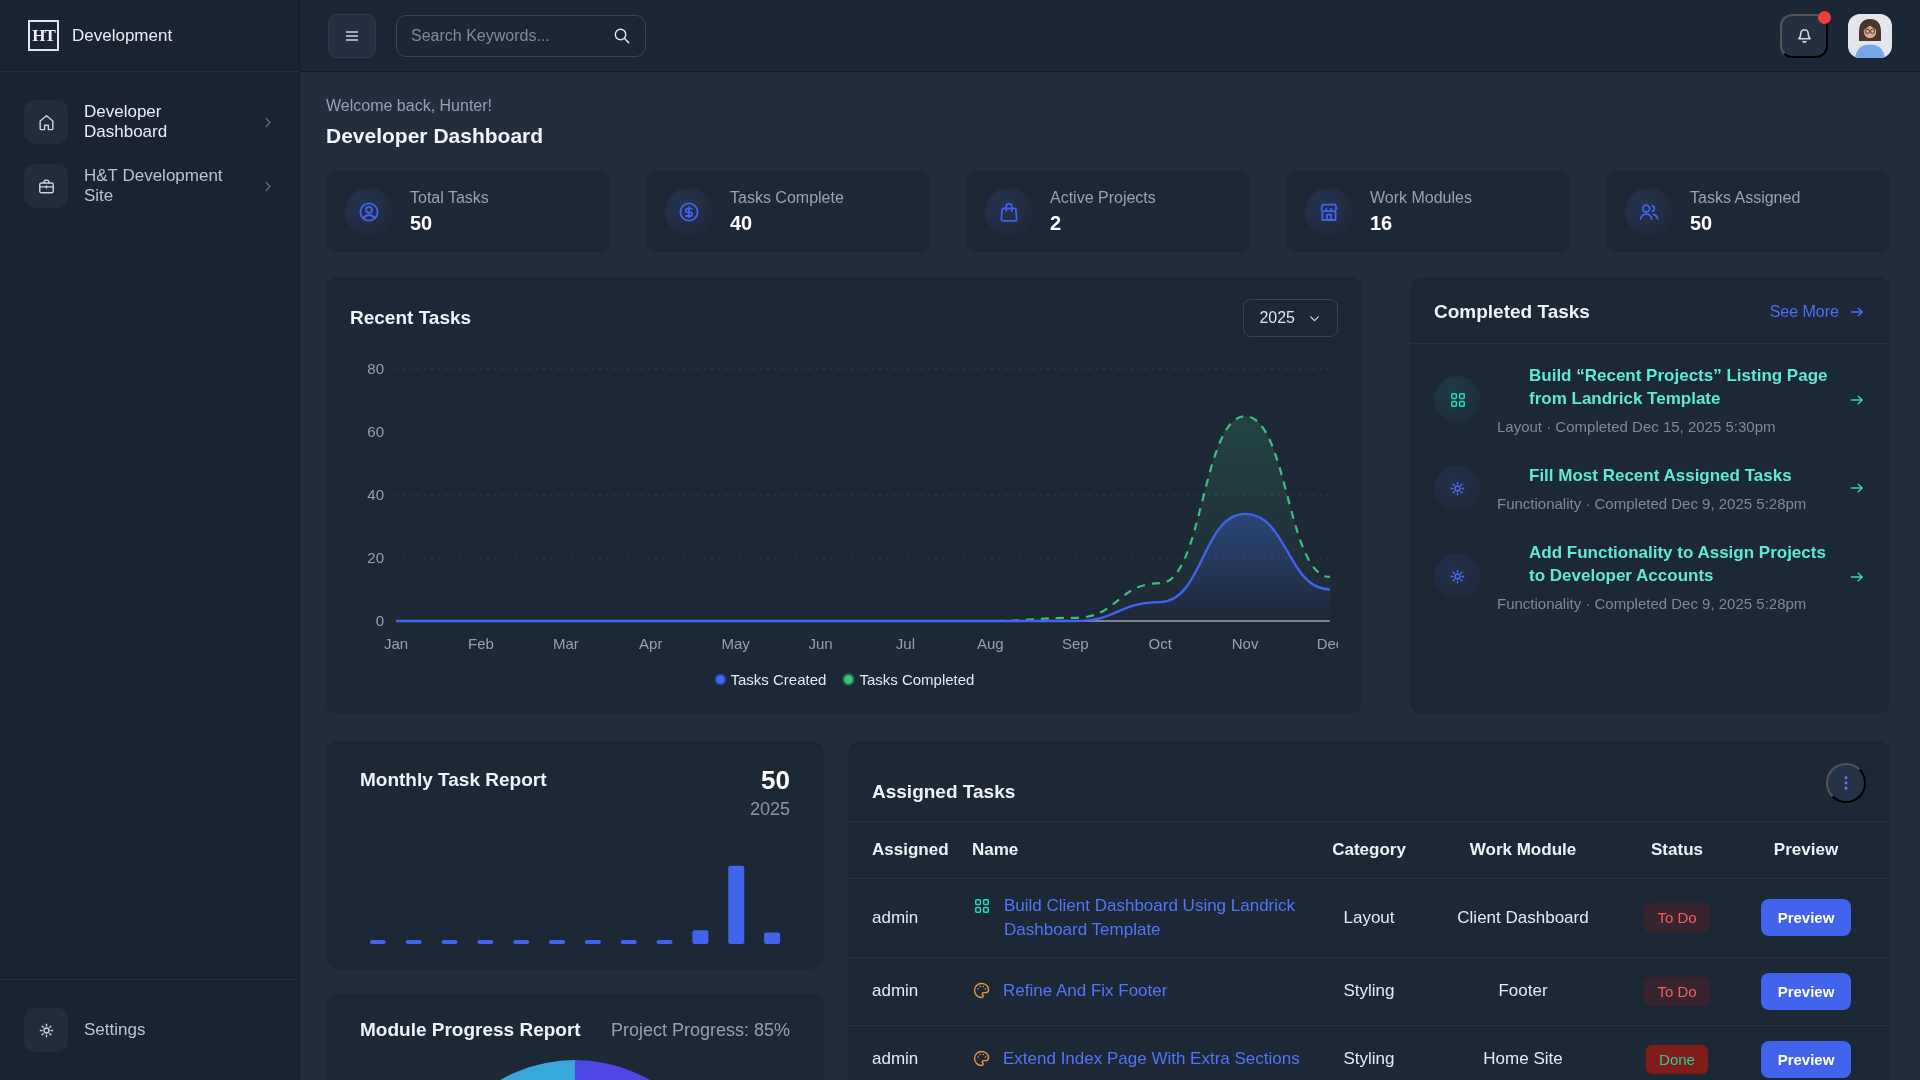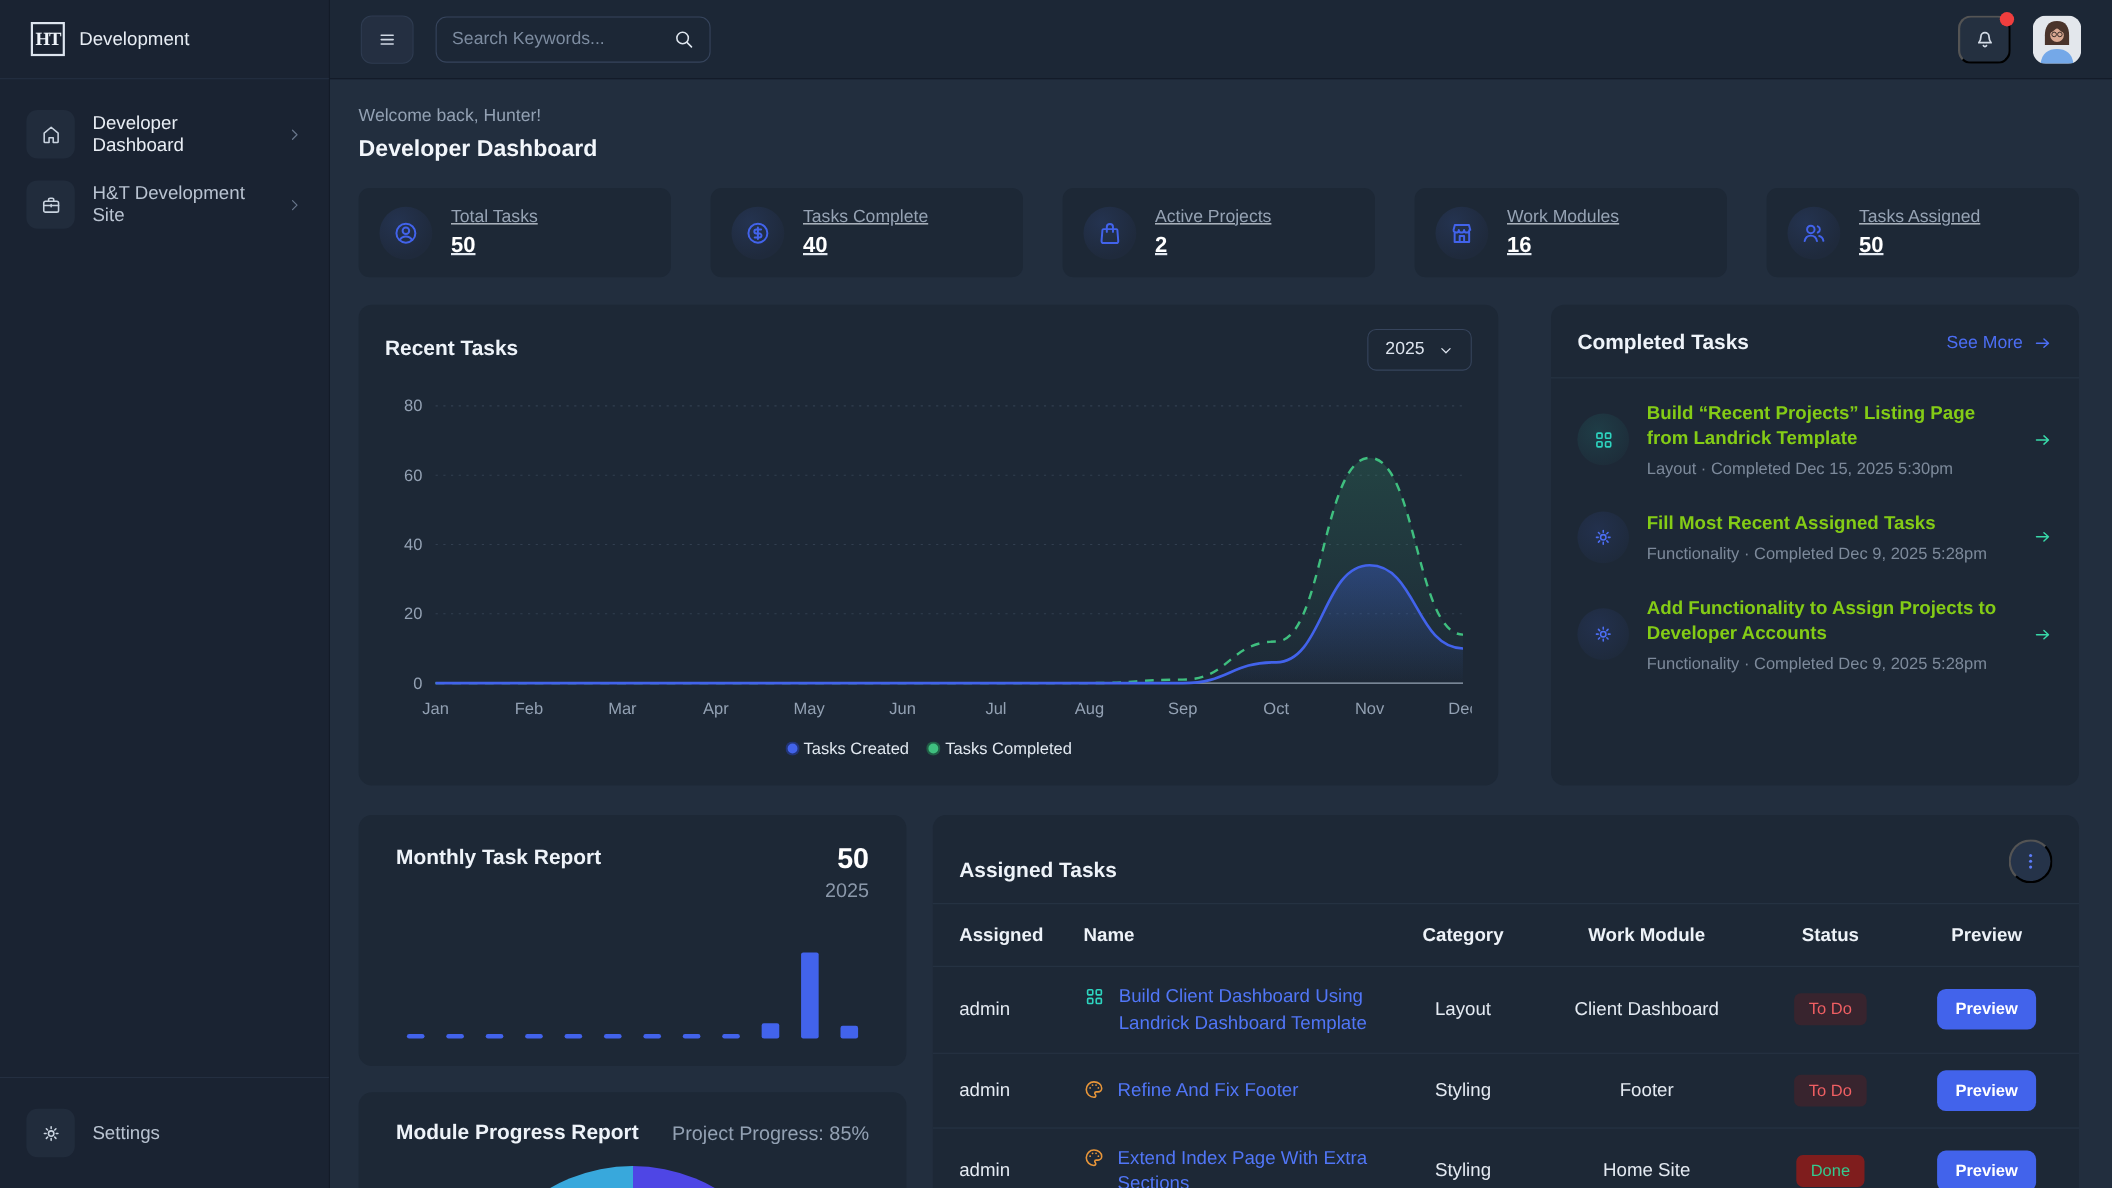--- a/index.html
+++ b/index.html
@@ -32,21 +32,21 @@
   .topbar-spacer { flex:1; }
   .bell-btn { width:48px; height:44px; border-radius:12px; background:#243040; color:#d3dbe6; display:flex; align-items:center; justify-content:center; position:relative; cursor:pointer; }
   .bell-dot { position:absolute; top:-5px; right:-5px; width:13px; height:13px; border-radius:50%; background:#f03e3e; }
   .avatar { width:44px; height:44px; border-radius:12px; overflow:hidden; cursor:pointer; flex-shrink:0; }
 
   
   .content { flex:1; padding:25px 30px 0 26px; overflow:hidden; }
   .welcome { font-size:16px; color:#93a1b3; }
   .page-title { font-size:21px; font-weight:bold; color:#f2f6fb; margin-top:9px; }
 
-  .stats-row { display:flex; gap:36px; margin-top:23px;text-decoration:underline; }
+  .stats-row { display:flex; gap:36px; margin-top:23px; }
   .stat-card { flex:1; height:81px; background:#1d2836; border-radius:10px; display:flex; align-items:center; gap:17px; padding:0 19px; }
   .stat-icon { width:48px; height:48px; border-radius:50%; background:radial-gradient(circle at 35% 30%, #243350, #1f2a3c 70%); color:#4263eb; display:flex; align-items:center; justify-content:center; flex-shrink:0; }
   .stat-label { font-size:16px; color:#96a3b4; }
   .stat-value { font-size:20px; font-weight:bold; color:#ffffff; margin-top:5px; }
 
   .row1 { display:flex; gap:48px; margin-top:25px; }
   .panel { background:#1d2836; border-radius:12px; }
   .recent-panel { flex:1; height:437px; padding:22px 24px; min-width:0; }
   .recent-head { display:flex; justify-content:space-between; align-items:flex-start; }
   .panel-title { font-size:19px; font-weight:bold; color:#eef3f9; padding-top:8px; }
@@ -56,41 +56,41 @@
   .legend-item { display:flex; align-items:center; gap:4px; font-size:15px; color:#e2e9f1; cursor:pointer; }
   .legend-dot { width:13px; height:13px; border-radius:50%; border:2px solid rgba(10,16,26,.55); }
 
   .completed-panel { width:480px; height:437px; display:flex; flex-direction:column; overflow:hidden; flex-shrink:0; }
   .completed-head { display:flex; justify-content:space-between; align-items:center; padding:24px 24px 20px; border-bottom:1px solid #273444; }
   .see-more { display:flex; align-items:center; gap:9px; color:#4c6ef5; font-size:16px; cursor:pointer; }
   .completed-list { flex:1; overflow:hidden; padding:6px 24px 0; }
   .completed-item { display:flex; align-items:center; gap:16px; padding:15px 0; }
   .ci-icon { width:47px; height:47px; border-radius:50%; display:flex; align-items:center; justify-content:center; flex-shrink:0; }
   .ci-body { flex:1; min-width:0; }
-  .ci-title { font-size:17px; font-weight:600; color:#84cc16; line-height:1.35; }
+  .ci-title { font-size:17px; font-weight:600; color:#5eead4; line-height:1.35;margin-left:32px; }
   .ci-meta { font-size:15px; color:#7d8a9b; margin-top:7px; }
   .ci-arrow { color:#38d9a9; display:flex; cursor:pointer; }
 
   .row2 { display:flex; gap:24px; margin-top:27px; align-items:flex-start; }
   .left-col { width:498px; display:flex; flex-direction:column; gap:24px; flex-shrink:0; }
   .monthly-card { height:228px; padding:24px 34px 18px; display:flex; flex-direction:column; }
   .monthly-head { display:flex; justify-content:space-between; align-items:flex-start; }
   .monthly-total { font-size:26px; font-weight:bold; color:#ffffff; text-align:right; }
   .monthly-year { font-size:18px; color:#8b98aa; text-align:right; margin-top:3px; }
   .bar-wrap { margin-top:auto; }
 
   .module-card { height:260px; padding:26px 34px; position:relative; overflow:hidden; }
   .module-head { display:flex; justify-content:space-between; align-items:center; }
   .progress-label { font-size:18px; color:#93a1b3; }
   .pie { position:absolute; left:50%; transform:translateX(-50%); top:67px; width:300px; height:300px; border-radius:50%; }
 
   .assigned-panel { flex:1; min-height:430px; display:flex; flex-direction:column; min-width:0; }
   .assigned-head { display:flex; justify-content:space-between; align-items:flex-end; padding:22px 24px 18px; }
   .dots-btn { width:40px; height:40px; border-radius:50%; background:#253349; color:#5c7cfa; display:flex; align-items:center; justify-content:center; cursor:pointer; }
-  .thead, .trow { display:grid; grid-template-columns:96px 1fr 130px 170px 130px 120px; column-gap:17px; align-items:center; padding:0 24px; }
+  .thead, .trow { display:grid; grid-template-columns:96px 1fr 130px 170px 130px 120px; column-gap:4px; align-items:center; padding:0 24px; }
   .thead { border-top:1px solid #273444; border-bottom:1px solid #273444; height:58px; font-size:17px; font-weight:bold; color:#edf2f8; }
   .thead .c, .trow .c { text-align:center; }
   .trow { border-bottom:1px solid #273444; padding-top:15px; padding-bottom:15px; font-size:17px; color:#e4eaf2; }
   .name-cell { display:flex; align-items:flex-start; gap:12px; }
   .name-cell .ic { display:flex; margin-top:2px; flex-shrink:0; }
   .name-link { color:#5176f7; text-decoration:none; line-height:1.4; cursor:pointer; }
   .badge { display:inline-block; padding:6px 13px; border-radius:6px; font-size:15px; }
   .badge.todo { color:#ef5f63; background:#38242e; }
   .badge.done { color:#34c98e; background:#7f1d1d; }
   .preview-btn { background:#4263eb; color:#fff; border:none; border-radius:8px; padding:10px 17px; font-size:15px; font-weight:600; font-family:inherit; cursor:pointer; }

